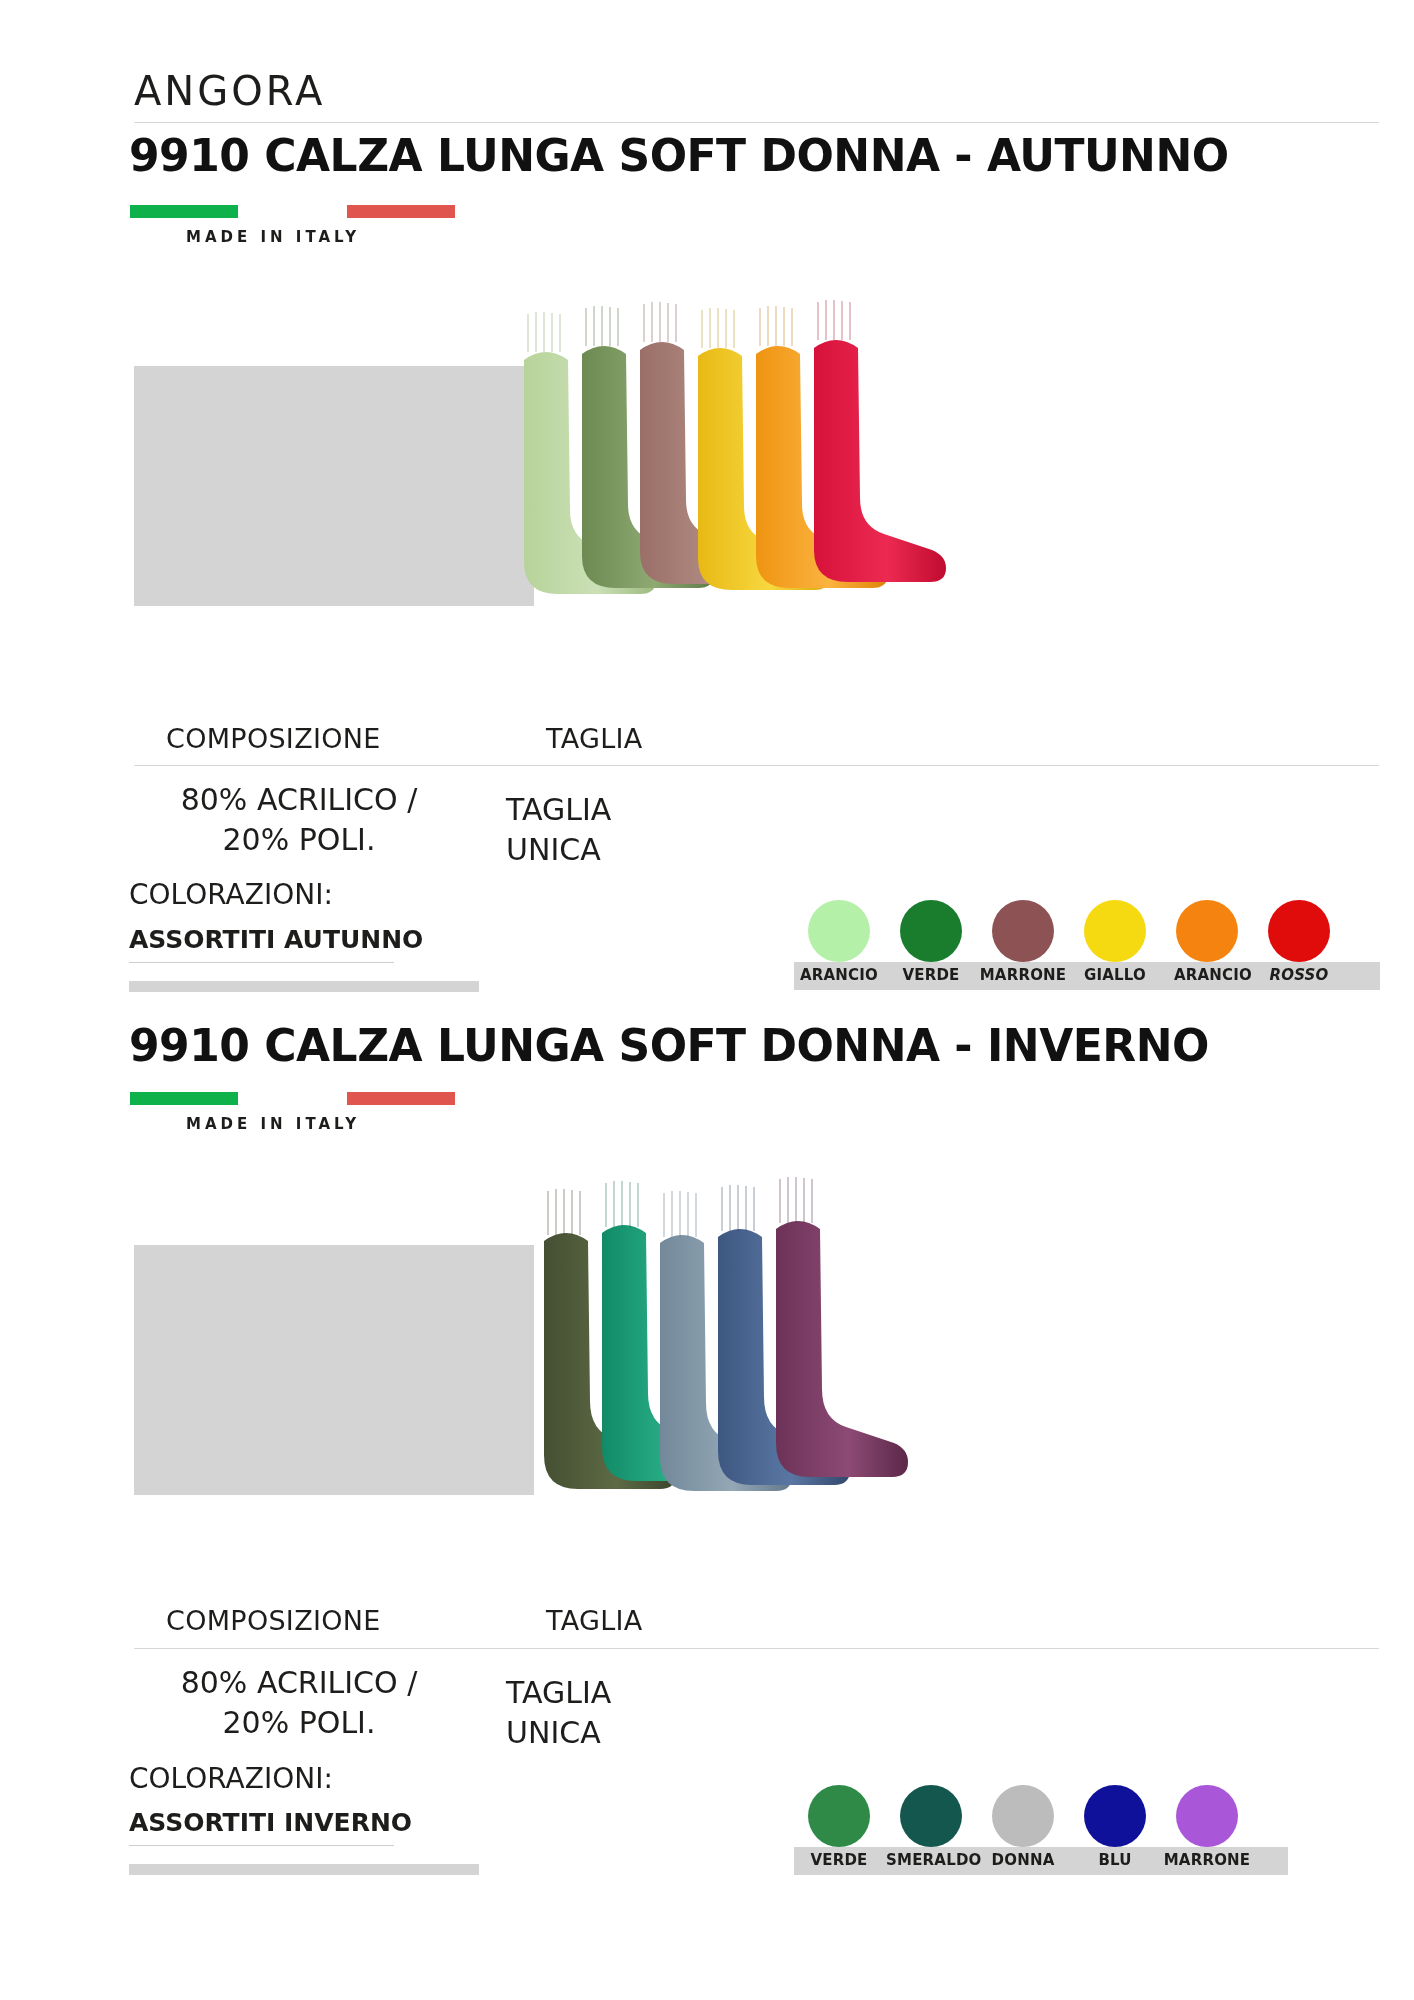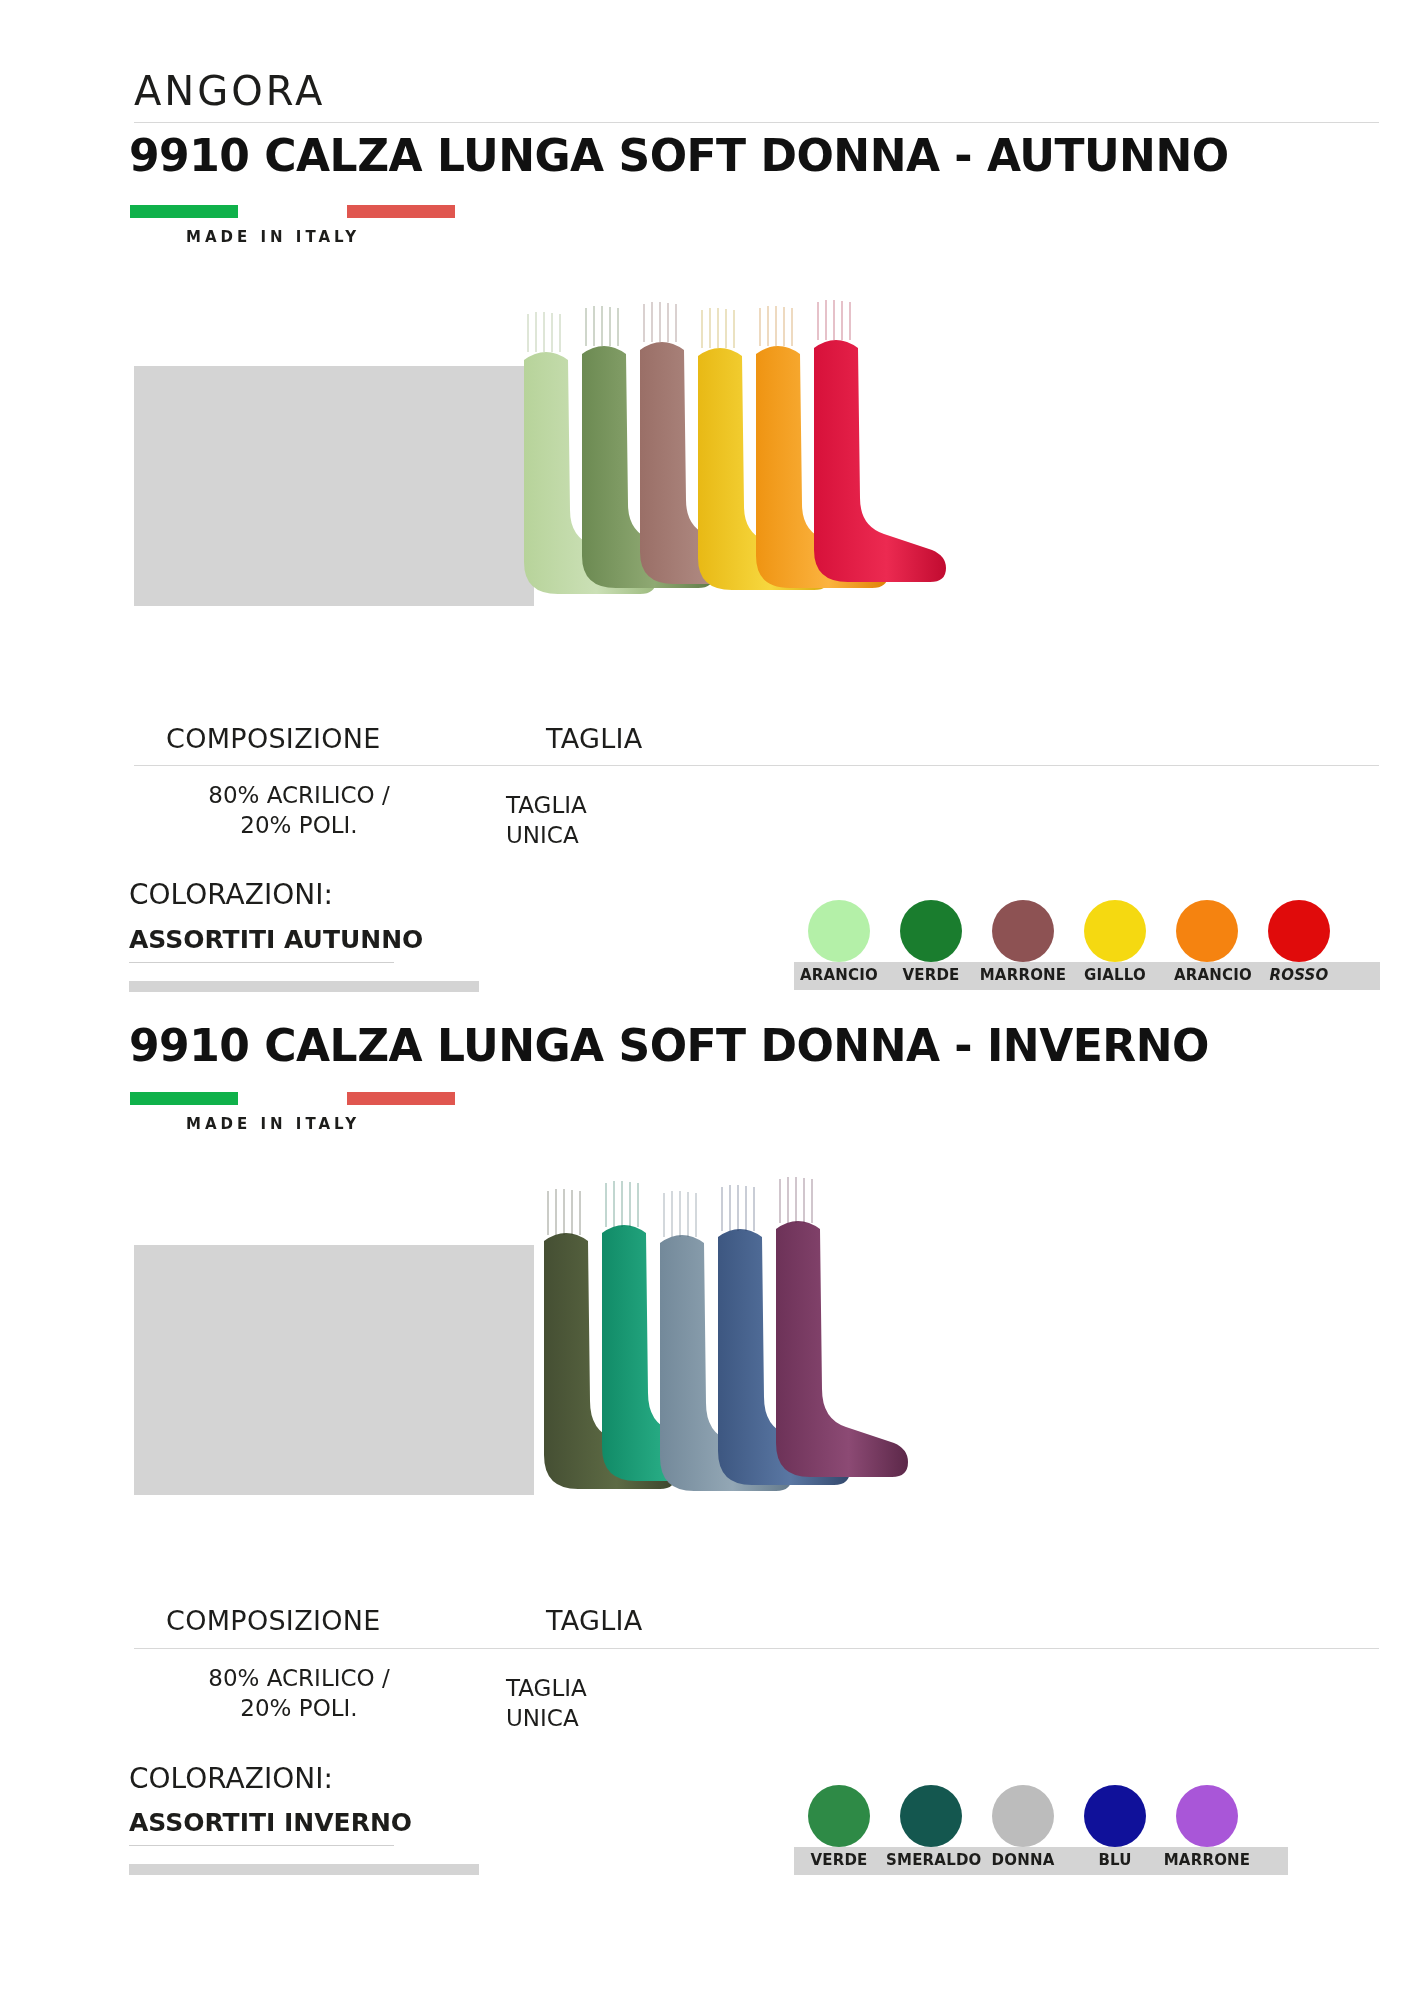--- a/index.html
+++ b/index.html
@@ -78,21 +78,21 @@
     color: #1d1d1b;
     letter-spacing: 0.3px;
   }
   .spec-rule {
     position: absolute;
     height: 1px;
     background: #d8d8d8;
   }
   .spec-val {
     position: absolute;
-    font-size: 23px;
+    font-size: 30px;
     line-height: 1.32;
     text-align: center;
     color: #1d1d1b;
   }
 
   
   .col-label {
     position: absolute;
     left: 83px;
     font-size: 28px;

